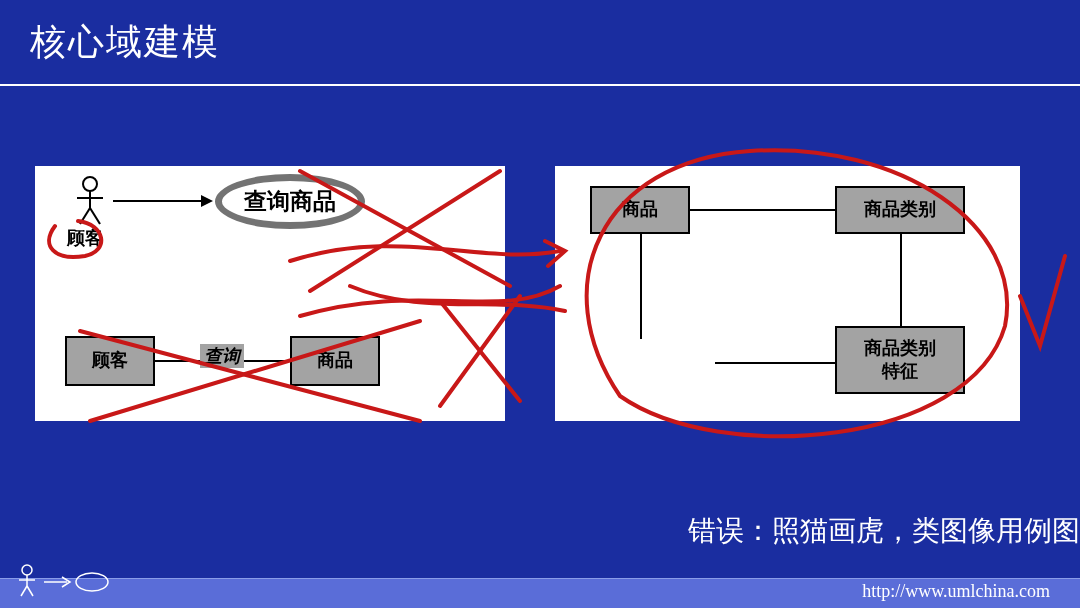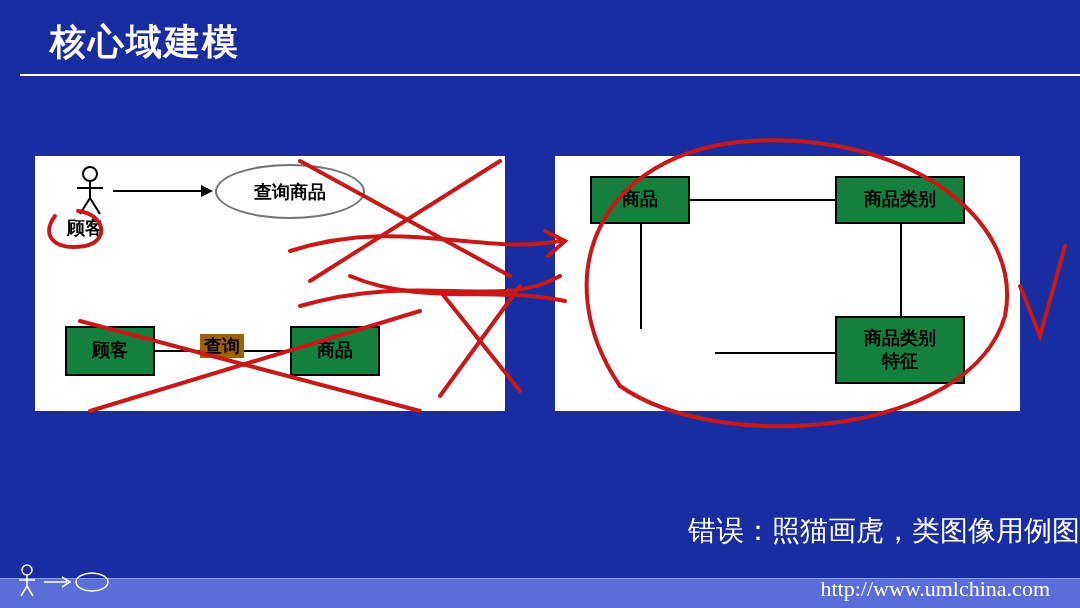--- a/index.html
+++ b/index.html
@@ -6,26 +6,25 @@
     body {
       width: 1080px;
       height: 608px;
       background: #1a2da0;
       font-family: 'Microsoft YaHei', SimHei, sans-serif;
       color: white;
       position: relative;
       overflow: hidden;
     }
     .title-bar {
-      padding: 18px 30px 7px;
+      padding: 18px 30px 17px;
       font-size: 36px;
-      font-weight: bold;
+      font-weight: normal;
       border-bottom: 2px solid #ffffff;
       letter-spacing: 2px;
-      margin-left: 20px;
     }
     .content {
       position: relative;
       height: 450px;
     }
     .panel {
       background: white;
       position: absolute;
       color: black;
     }
@@ -37,38 +36,38 @@
     }
     .panel-right {
       left: 555px;
       top: 80px;
       width: 465px;
       height: 255px;
     }
     .box {
       position: absolute;
       border: 2px solid black;
-      background: #15803d;
+      background: #a3a3a3;
       display: flex;
       align-items: center;
       justify-content: center;
       font-weight: bold;
       font-size: 18px;
       text-align: center;
       line-height: 1.3;
     }
     .ellipse {
       position: absolute;
-      border: 2px solid #737373;
+      border: 7px solid #737373;
       border-radius: 50%;
       display: flex;
       align-items: center;
       justify-content: center;
       font-weight: bold;
-      font-size: 18px;
+      font-size: 23px;
     }
     .actor {
       position: absolute;
     }
     .actor-label {
       position: absolute;
       font-weight: bold;
       font-size: 18px;
     }
     .arrow-line {
@@ -81,22 +80,23 @@
       width: 0;
       height: 0;
       border-top: 6px solid transparent;
       border-bottom: 6px solid transparent;
       border-left: 12px solid black;
     }
     .assoc-label {
       position: absolute;
       font-weight: bold;
       font-size: 18px;
-      background: #a16207;
+      background: #a3a3a3;
       padding: 0 4px;
+      font-style: italic;
     }
     .caption {
       position: absolute;
       bottom: 58px;
       left: 0;
       right: 0;
       text-align: right;
       font-size: 28px;
     }
     .footer {
@@ -105,21 +105,21 @@
       left: 0;
       right: 0;
       height: 30px;
       background: #5a6dd8;
       border-top: 1px solid #8a9de8;
     }
     .footer-url {
       position: absolute;
       right: 30px;
       bottom: 6px;
-      font-size: 22px;
+      font-size: 18px;
       color: white;
       font-family: 'Times New Roman', serif;
     }
     .footer-icon {
       position: absolute;
       left: 12px;
       bottom: 2px;
     }
     .scribble {
       position: absolute;

